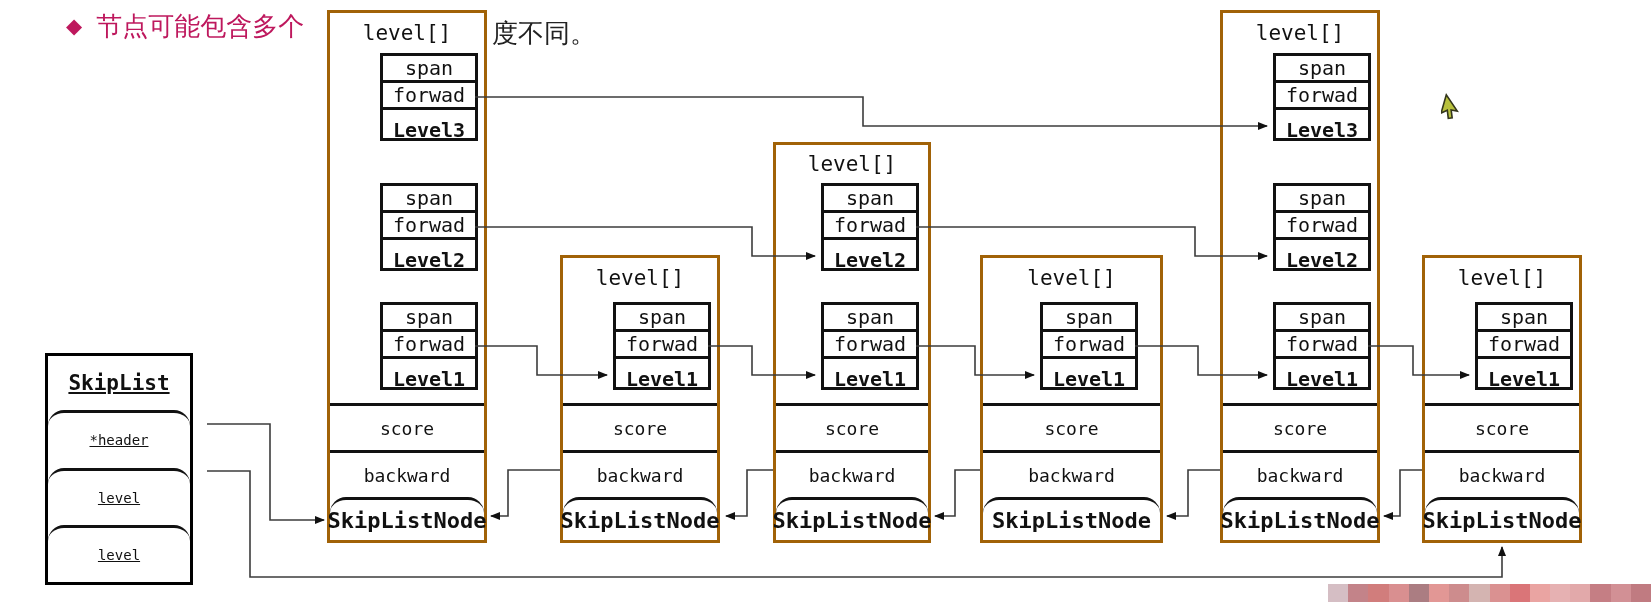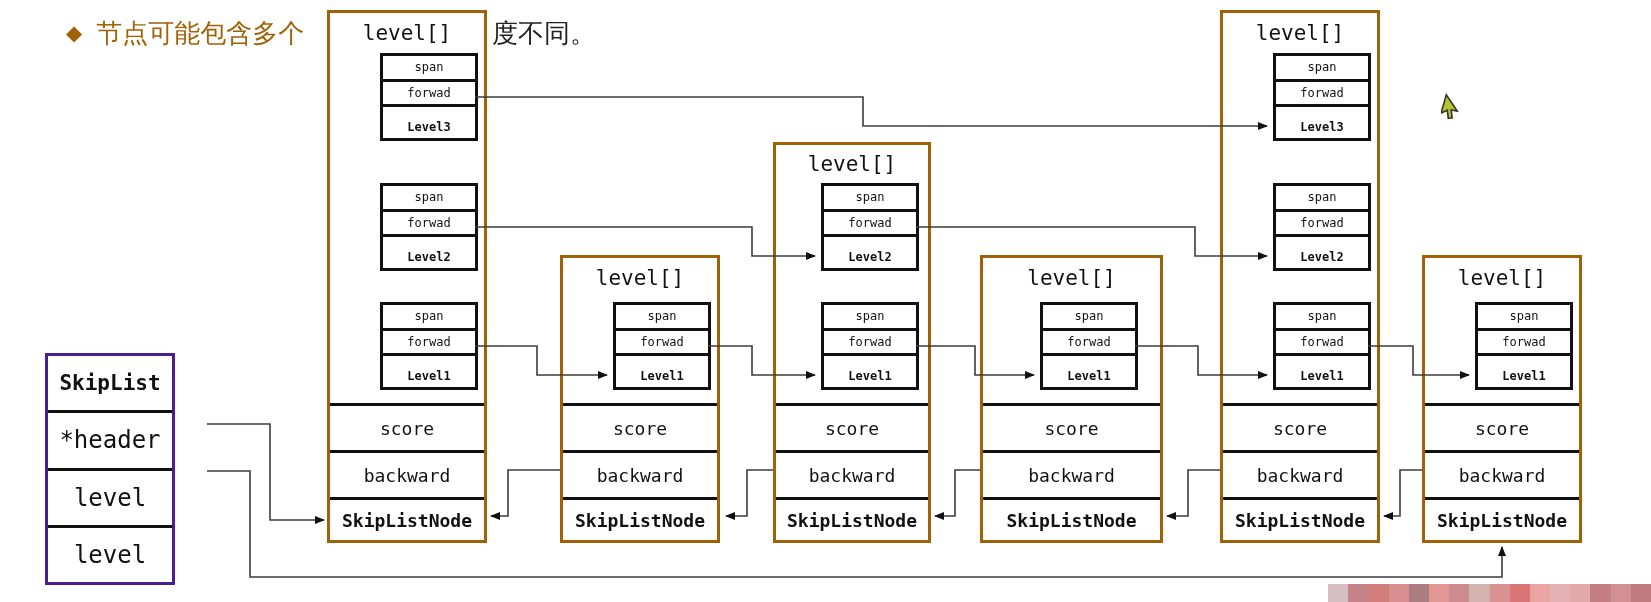--- a/index.html
+++ b/index.html
@@ -3,43 +3,43 @@
 <meta charset="utf-8">
 <style>
   html,body{margin:0;padding:0;}
   body{
     width:1651px;height:602px;position:relative;overflow:hidden;
     background:#ffffff;font-family:"DejaVu Sans Mono","Liberation Mono",monospace;
     color:#111;
   }
   .canvas{position:absolute;inset:0;}
   
-  .bullet-line{position:absolute;top:16px;left:66px;z-index:1;font-size:26px;
-    font-family:"DejaVu Sans","Liberation Sans",sans-serif;color:#a16207;white-space:nowrap;}
+  .bullet-line{position:absolute;top:9px;left:66px;z-index:1;font-size:26px;
+    font-family:"DejaVu Sans","Liberation Sans",sans-serif;color:#be185d;white-space:nowrap;}
   .bullet-line .diamond{font-size:21px;margin-right:14px;vertical-align:2px;}
   .bullet-after{position:absolute;top:16px;left:492px;z-index:1;font-size:26px;
     font-family:"DejaVu Sans","Liberation Sans",sans-serif;color:#222;white-space:nowrap;}
 
   
-  .slbox{position:absolute;left:45px;top:353px;width:130px;height:232px;
-    border:3px solid #4c1d95;background:#fff;z-index:2;display:flex;flex-direction:column;box-sizing:border-box;}
-  .slrow{flex:1;display:flex;align-items:center;justify-content:center;font-size:24px;border-top:3px solid #111;}
+  .slbox{position:absolute;left:45px;top:353px;width:148px;height:232px;
+    border:3px solid #000000;background:#fff;z-index:2;display:flex;flex-direction:column;box-sizing:border-box;text-decoration:underline;}
+  .slrow{flex:1;display:flex;align-items:center;justify-content:center;font-size:14px;border-top:3px solid #111;border-radius:16px;}
   .sltitle{flex:1;display:flex;align-items:center;justify-content:center;font-weight:bold;font-size:21px;border-top:none;}
 
   
   .node{position:absolute;border:3px solid #a16207;background:#fff;z-index:2;box-sizing:border-box;}
   .ntitle{position:absolute;left:0;right:0;text-align:center;font-size:21px;height:28px;line-height:28px;}
   .lvl{position:absolute;width:98px;height:88px;border:3px solid #111;box-sizing:border-box;
     display:flex;flex-direction:column;background:#fff;}
-  .lvl .c{flex:1;display:flex;align-items:center;justify-content:center;font-size:12px;border-bottom:3px solid #111;}
+  .lvl .c{flex:1;display:flex;align-items:center;justify-content:center;font-size:20px;border-bottom:3px solid #111;}
   .lvl .c:last-child{border-bottom:none;}
   .lvl .c.b{font-weight:bold;margin-top:8px;}
   .brow{position:absolute;left:0;right:0;border-top:3px solid #111;
     display:flex;align-items:center;justify-content:center;font-size:18px;box-sizing:border-box;}
-  .brow.bold{font-weight:bold;font-size:18px;}
+  .brow.bold{font-weight:bold;font-size:22px;border-radius:16px;}
 
   
   svg.wires{position:absolute;left:0;top:0;z-index:4;pointer-events:none;}
   svg.wires polyline{fill:none;stroke:#3c3c3c;stroke-width:1.6;}
 
   
   .mosaic{position:absolute;left:1328px;top:584px;width:323px;height:18px;display:flex;z-index:3;}
   .mosaic .mblock{flex:1;height:100%;}
 
   

